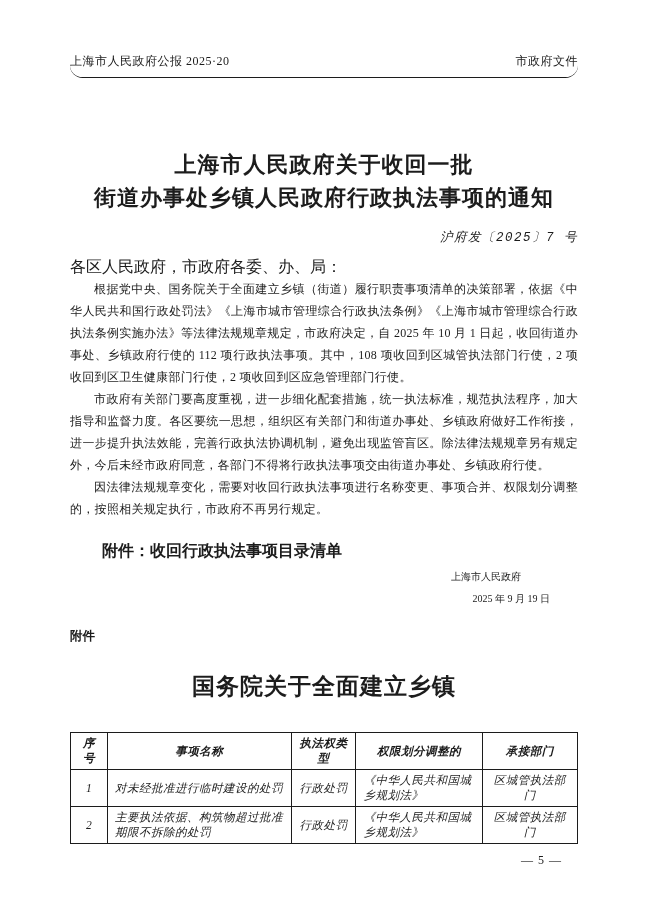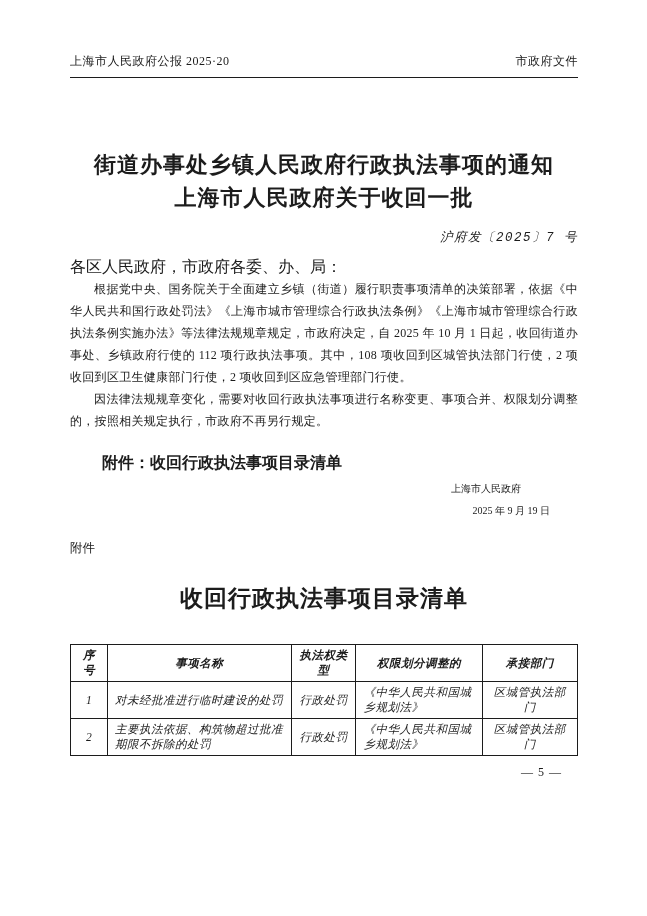--- a/index.html
+++ b/index.html
@@ -1,15 +1,15 @@
 <!DOCTYPE html>
 <html><head>
 <meta charset="utf-8">
 <style>
-  * { box-sizing: border-box; }
+  * { box-sizing: border-box; border-radius: 19px; }
   html, body { margin: 0; padding: 0; }
   body {
     width: 647px; height: 916px;
     background: #ffffff;
     color: #1c1c1c;
     font-family: "Liberation Serif", "DejaVu Serif", serif;
   }
   .page {
     width: 647px; height: 916px;
     padding: 53px 69px 0 70px;
@@ -66,21 +66,21 @@
     margin-top: 4px;
     font-size: 10px;
     line-height: 22px;
     text-align: right;
   }
   .issuer { padding-right: 57px; }
   .sign-date { padding-right: 28px; }
   .annex-label {
     margin-top: 18px;
     font-size: 12.5px;
-    font-weight: normal;
+    font-weight: bold;
     font-family: "Liberation Sans", "DejaVu Sans", sans-serif;
   }
   .annex-title {
     margin: 26px 0 0 0;
     text-align: center;
     font-size: 23px;
     font-weight: bold;
     letter-spacing: 1px;
   }
   .annex-table {
@@ -116,40 +116,41 @@
 <div class="page">
 
   <header class="doc-header">
     <span>上海市人民政府公报 2025·20</span>
     <span>市政府文件</span>
   </header>
 
   <main>
 
     <h1 class="title">
+      <span class="tline">上海市人民政府关于收回一批</span>
       <span class="tline">街道办事处乡镇人民政府行政执法事项的通知</span>
-      <span class="tline">上海市人民政府关于收回一批</span>
     </h1>
 
     <div class="docnum">沪府发〔2025〕7 号</div>
 
     <p class="salutation">各区人民政府，市政府各委、办、局：</p>
     <p class="para">根据党中央、国务院关于全面建立乡镇（街道）履行职责事项清单的决策部署，依据《中华人民共和国行政处罚法》《上海市城市管理综合行政执法条例》《上海市城市管理综合行政执法条例实施办法》等法律法规规章规定，市政府决定，自 2025 年 10 月 1 日起，收回街道办事处、乡镇政府行使的 112 项行政执法事项。其中，108 项收回到区城管执法部门行使，2 项收回到区卫生健康部门行使，2 项收回到区应急管理部门行使。</p>
+    <p class="para">市政府有关部门要高度重视，进一步细化配套措施，统一执法标准，规范执法程序，加大指导和监督力度。各区要统一思想，组织区有关部门和街道办事处、乡镇政府做好工作衔接，进一步提升执法效能，完善行政执法协调机制，避免出现监管盲区。除法律法规规章另有规定外，今后未经市政府同意，各部门不得将行政执法事项交由街道办事处、乡镇政府行使。</p>
     <p class="para">因法律法规规章变化，需要对收回行政执法事项进行名称变更、事项合并、权限划分调整的，按照相关规定执行，市政府不再另行规定。</p>
 
     <p class="attachment-note">附件：收回行政执法事项目录清单</p>
 
     <div class="signature">
       <div class="issuer">上海市人民政府</div>
       <div class="sign-date">2025 年 9 月 19 日</div>
     </div>
 
     <div class="annex-label">附件</div>
 
-    <h2 class="annex-title">收回行政执法事项目录清单</h2>
+    <h2 class="annex-title">国务院关于全面建立乡镇</h2>
 
     <table class="annex-table">
       <colgroup>
         <col style="width:7.3%">
         <col style="width:36.2%">
         <col style="width:12.8%">
         <col style="width:24.9%">
         <col style="width:18.8%">
       </colgroup>
       <thead>

